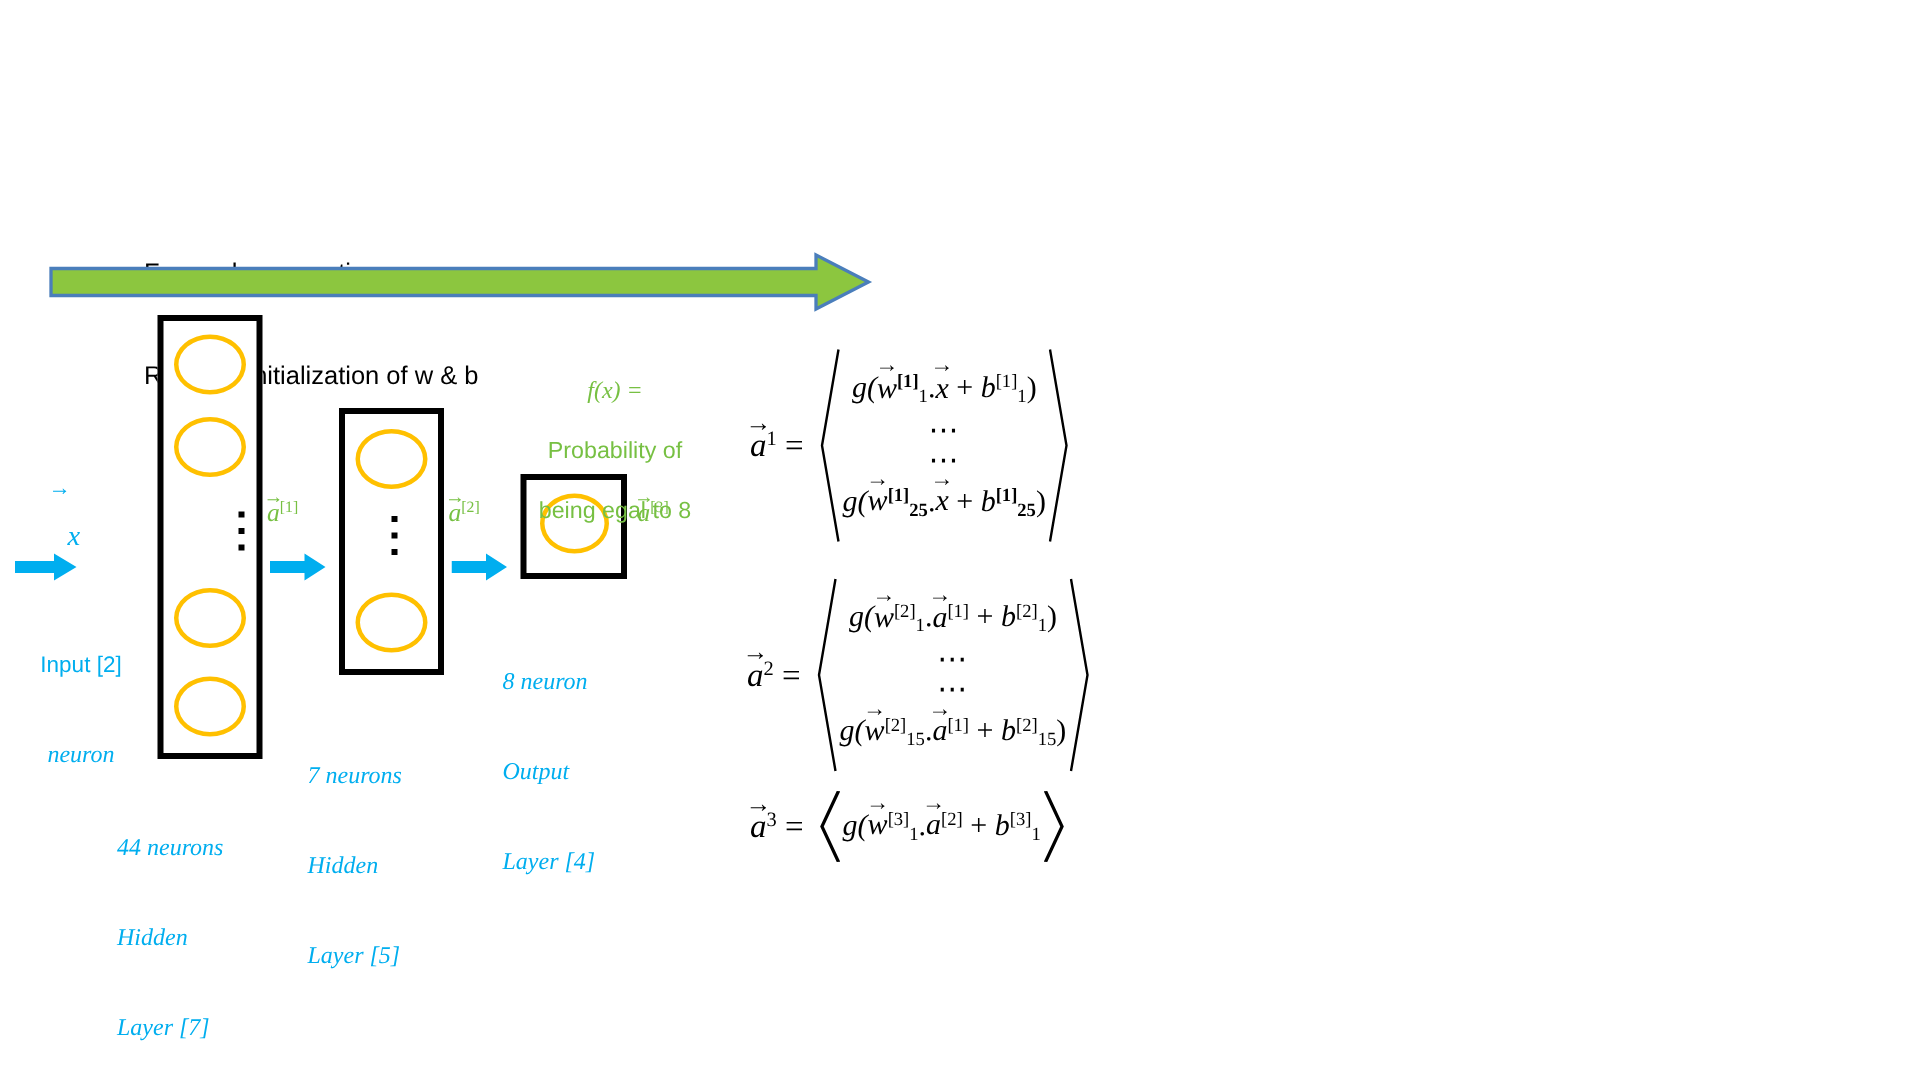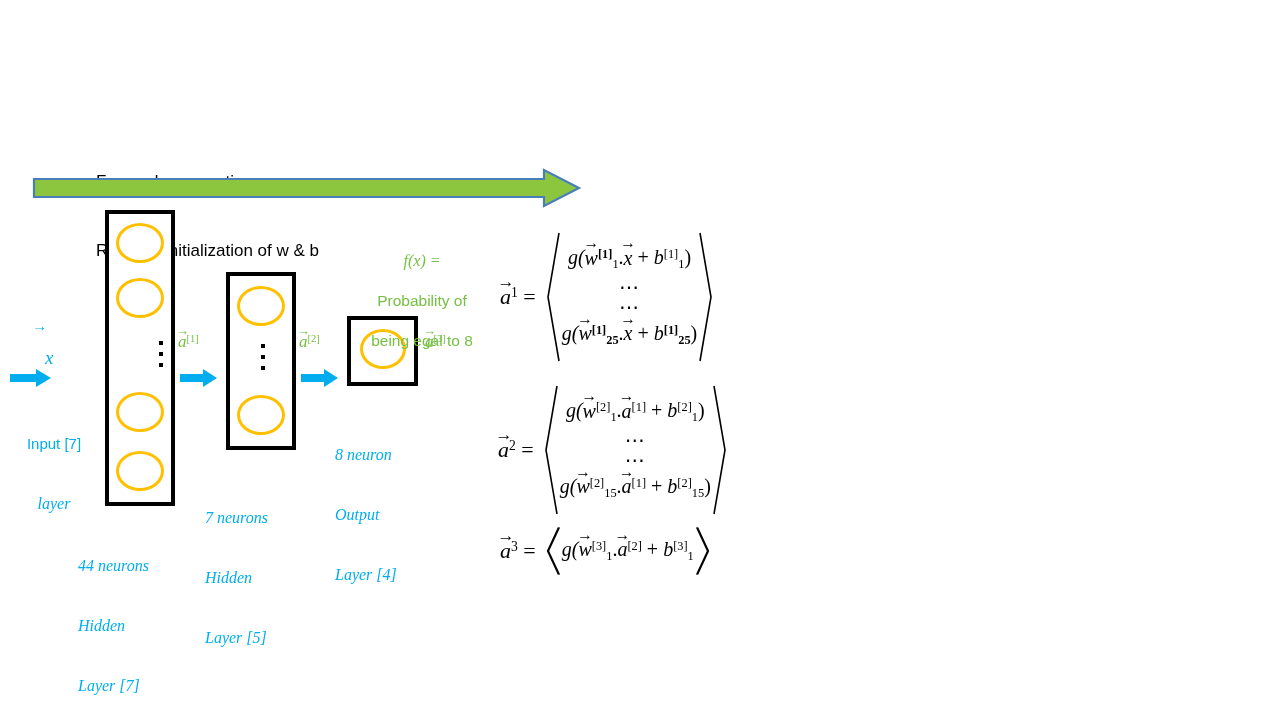--- a/index.html
+++ b/index.html
@@ -90,21 +90,21 @@
   #input-layer-label { left: 12px; top: 394px; text-align: center; width: 84px; }
   #input-layer-label .sans {
     font-family: "Liberation Sans", sans-serif;
     font-style: normal;
     font-size: 15px;
   }
   #layer1-caption { left: 78px; top: 516px; }
   #layer2-caption { left: 205px; top: 468px; }
   #layer3-caption { left: 335px; top: 405px; }
   #fx-label {
-    left: 352px; top: 231px;
+    left: 340px; top: 231px;
     width: 140px;
     text-align: center;
     font-family: "Liberation Sans", sans-serif;
     font-size: 15.5px;
     line-height: 20px;
     color: #77C043;
     white-space: pre-line;
   }
   .avec-label {
     font-family: "Liberation Serif", serif;
@@ -206,22 +206,22 @@
   </span>
 </div>
 
 <div class="abs" style="left:10px; top:368px;">
   <svg class="blue-arrow" width="42" height="20" viewBox="0 0 42 20">
     <polygon points="0,6 26,6 26,1 41,10 26,19 26,14 0,14" fill="#00AEEF"></polygon>
   </svg>
 </div>
 
 <div class="abs blue-label" id="input-layer-label">
-  <div class="sans">Input [7]</div>
-  <div>layer</div>
+  <div class="sans">Input [2]</div>
+  <div>neuron</div>
 </div>
 
 <div class="abs layer-box" id="layer1-box">
   <div class="neuron" style="left:7px;  top:9px;   width:48px; height:40px;"></div>
   <div class="neuron" style="left:7px;  top:64px;  width:48px; height:40px;"></div>
   <div class="vdots" style="left:48px; top:127px;">
     <i></i>
       <i></i>
       <i></i>
   </div>

